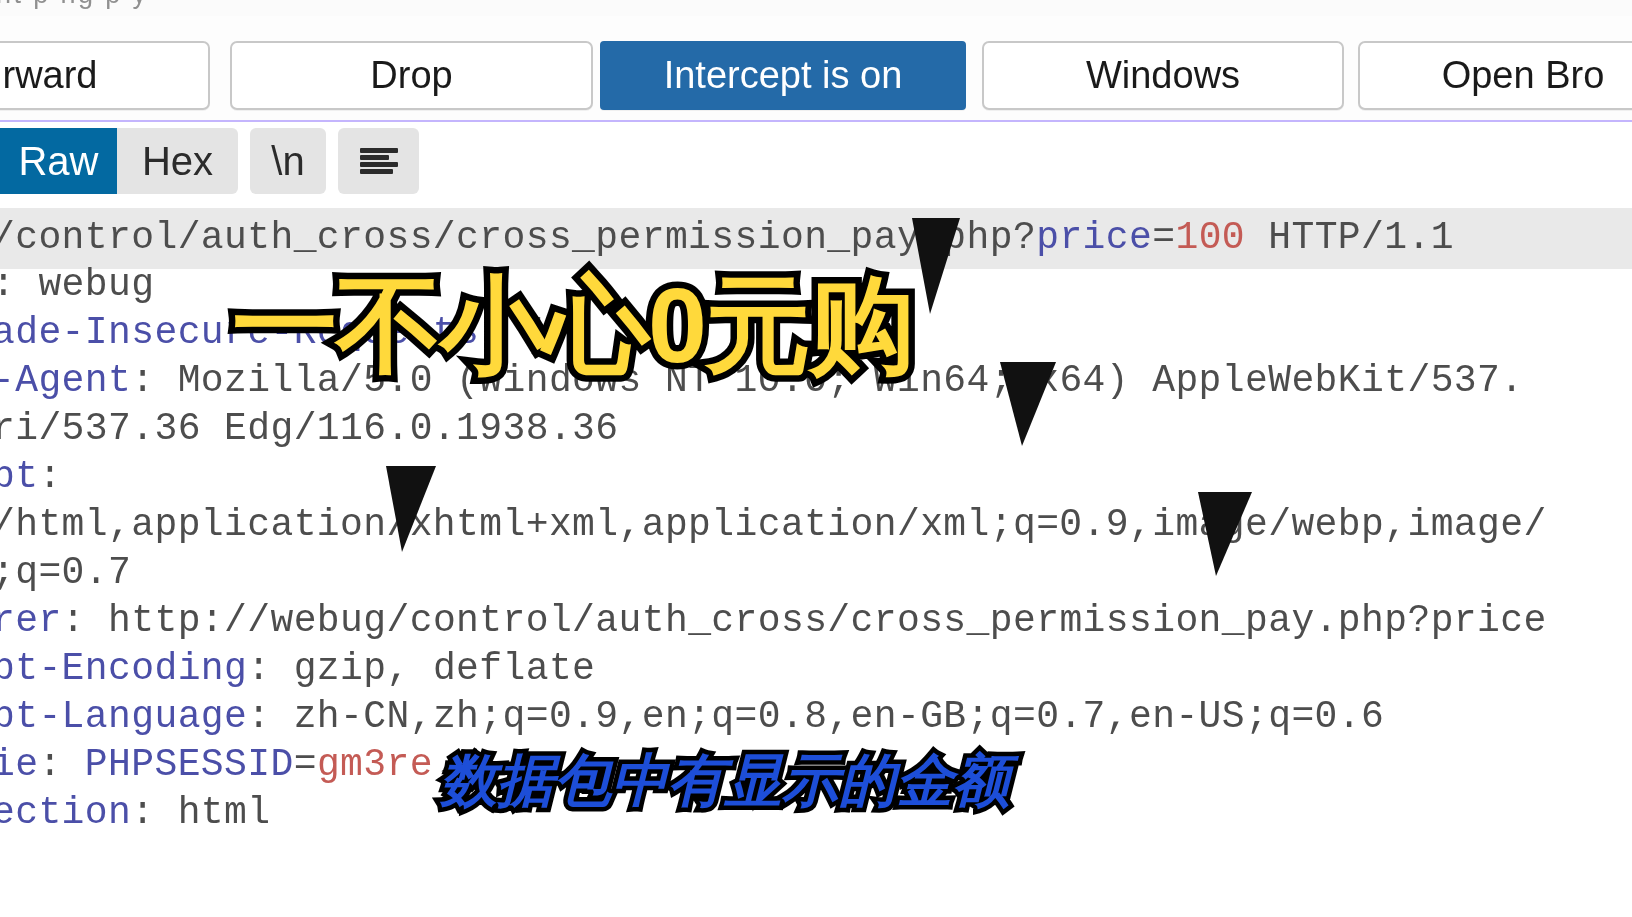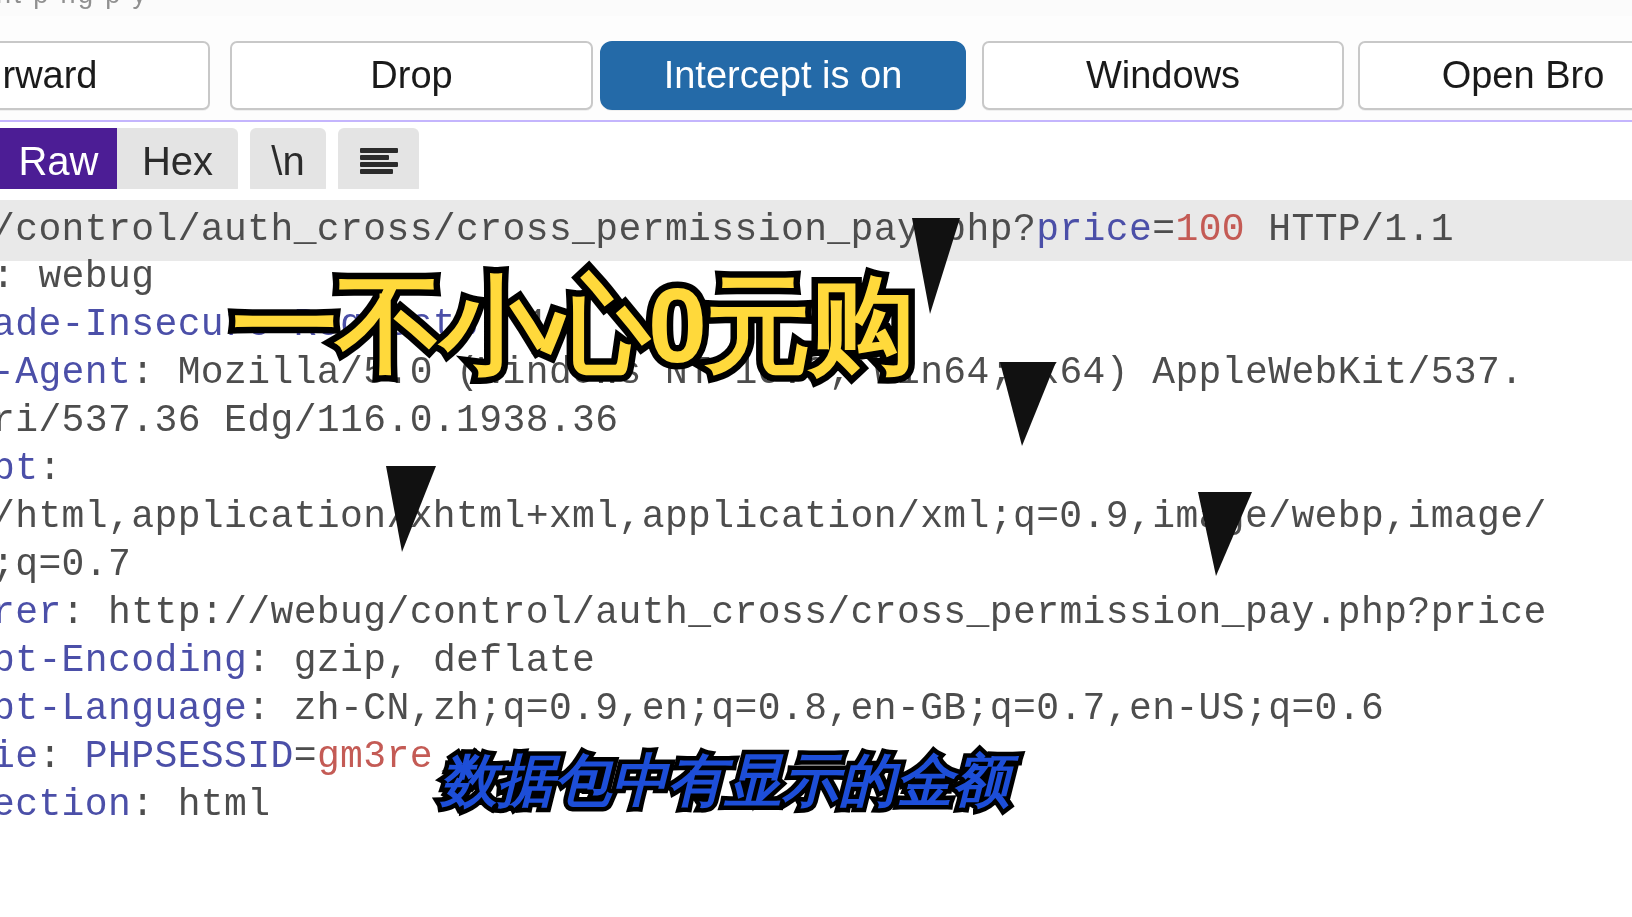--- a/index.html
+++ b/index.html
@@ -67,21 +67,21 @@
     justify-content: center;
     box-sizing: border-box;
     white-space: nowrap;
     overflow: hidden;
     box-shadow: 0 1px 0 rgba(0,0,0,.05);
   }
   .btn.primary {
     background: #246aa8;
     border-color: #246aa8;
     color: #ffffff;
-    border-radius: 12px;
+    border-radius: 4px;
   }
   #btn-forward { left: -110px; width: 320px; }
   #btn-drop    { left: 230px;  width: 363px; }
   #btn-intercept { left: 600px; width: 366px; }
   #btn-action  { left: 982px;  width: 362px; }
   #btn-openbrowser { left: 1358px; width: 330px; }
 
   
   .tabbar {
     position: absolute;
@@ -99,21 +99,21 @@
     font-family: "Liberation Sans", sans-serif;
     font-size: 40px;
     display: flex;
     align-items: center;
     justify-content: center;
     border-radius: 6px;
     box-sizing: border-box;
     white-space: nowrap;
   }
   .tab.active {
-    background: #4c1d95;
+    background: #0369a1;
     color: #ffffff;
     border-radius: 0;
   }
   #tab-raw { left: 0px;   width: 117px; border-radius: 0; }
   #tab-hex { left: 117px; width: 121px; border-top-left-radius:0; border-bottom-left-radius:0;}
   #tab-nl  { left: 250px; width: 76px;  }
   #tab-menu{ left: 338px; width: 81px;  }
   .hamburger {
     width: 38px; height: 26px;
     display: flex; flex-direction: column; justify-content: space-between;
@@ -121,21 +121,21 @@
   .hamburger i { display:block; height: 5px; background:#2b2b2b; border-radius:1px; }
   .hamburger i:nth-child(1){ width: 100%; }
   .hamburger i:nth-child(2){ width: 78%; }
   .hamburger i:nth-child(3){ width: 100%; }
   .hamburger i:nth-child(4){ width: 88%; }
 
   
   .editor {
     position: absolute;
     left: 0;
-    top: 189px;
+    top: 197px;
     width: 1632px;
     height: 720px;
     background: #ffffff;
     overflow: hidden;
   }
   .req-line {
     position: absolute;
     left: -8px;
     font-family: "Liberation Mono", monospace;
     font-size: 38px;

